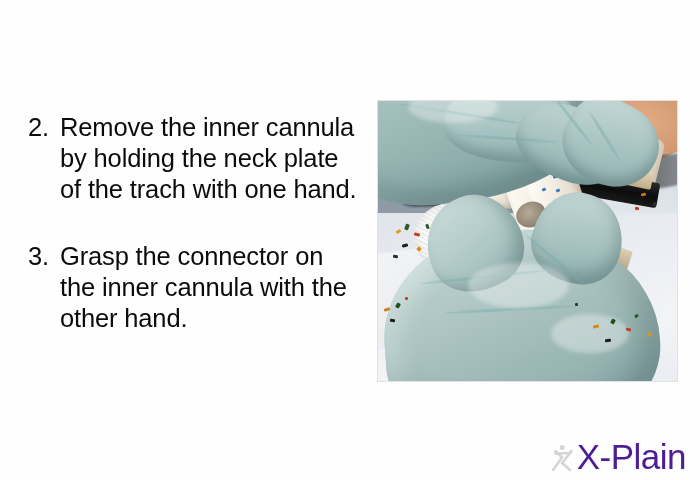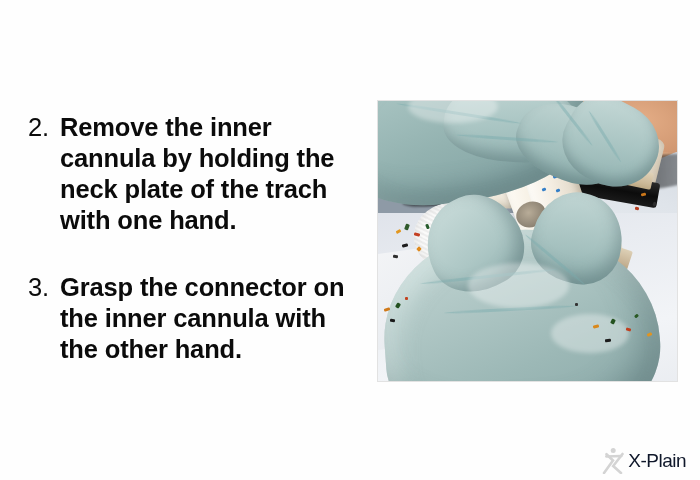--- a/index.html
+++ b/index.html
@@ -45,21 +45,20 @@
   .step-number {
     flex: 0 0 auto;
     width: 32px;
     text-align: left;
     color: #0b0b0b;
   }
 
   .step-text {
     flex: 1 1 auto;
     display: block;
-    font-weight: bold;
   }
 
   
   #photo-frame {
     position: absolute;
     left: 378px;
     top: 101px;
     width: 299px;
     height: 280px;
     overflow: hidden;
@@ -331,24 +330,24 @@
     color: #d4d4d4;
     user-select: none;
   }
   #logo-mark {
     width: 26px;
     height: 28px;
     margin-right: 1px;
     display: block;
   }
   #logo-text {
-    font-size: 19px;
+    font-size: 35px;
     font-weight: 400;
     letter-spacing: -0.5px;
-    color: #0f172a;
+    color: #4c1d95;
     line-height: 1;
   }
 </style>
 </head>
 <body>
 
 <div id="slide">
 
   <div id="instructions">
 

